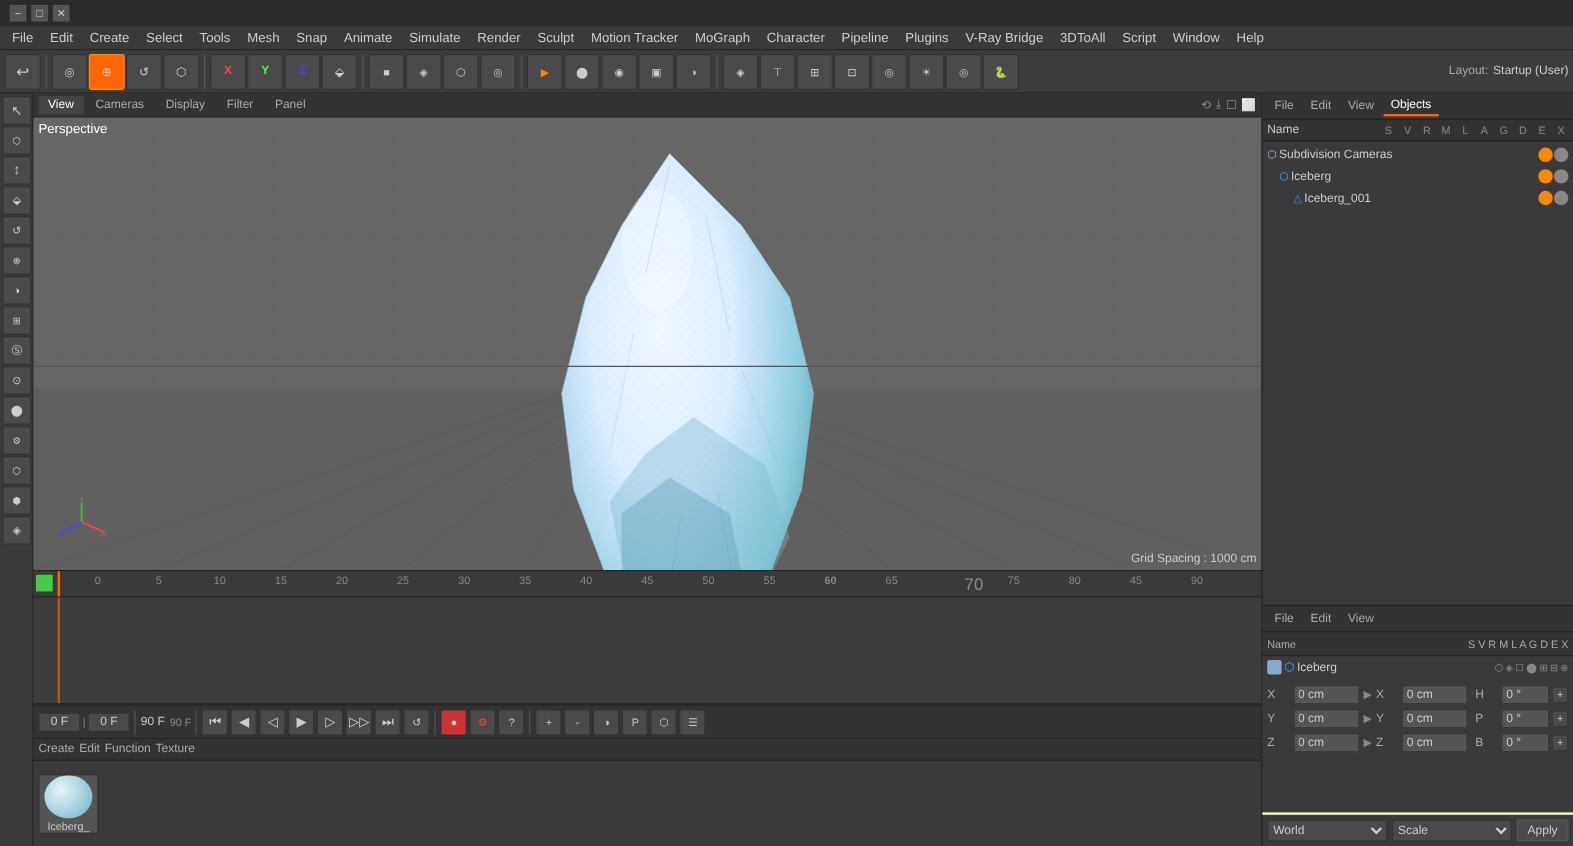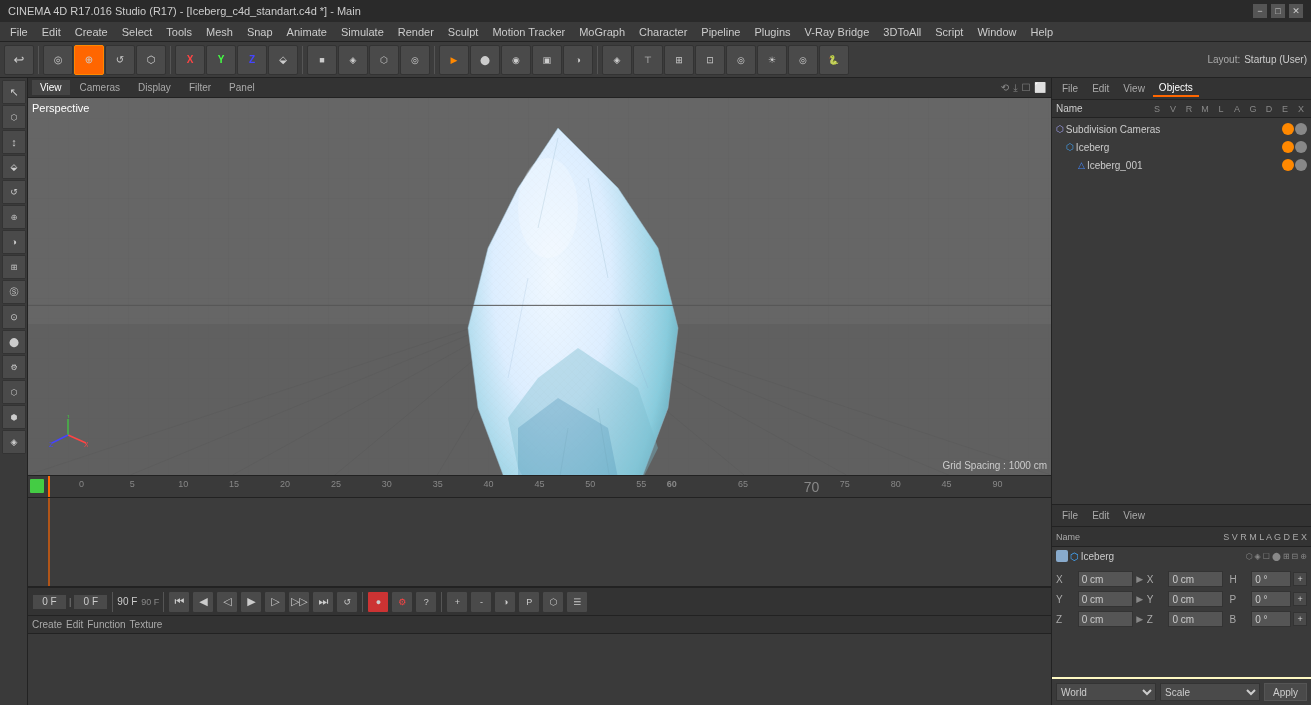--- a/index.html
+++ b/index.html
@@ -395,21 +395,20 @@
     }
 
     
     .dot-orange { background: #ff8800; }
     .dot-gray { background: #888; }
   </style>
 </head>
 <body>
 
 <div id="titlebar">
-  <span class="title">CINEMA 4D R17.016 Studio (R17) - [Iceberg_c4d_standart.c4d *] - Main</span>
   <div class="win-controls">
     <button class="win-btn">−</button>
     <button class="win-btn">□</button>
     <button class="win-btn">✕</button>
   </div>
 </div>
 
 <div id="menubar">
   <span class="menu-item">File</span>
   <span class="menu-item">Edit</span>
@@ -616,21 +615,21 @@
           <div style="flex:1;text-align:center;font-size:9px;color:#888;">10</div>
           <div style="flex:1;text-align:center;font-size:9px;color:#888;">15</div>
           <div style="flex:1;text-align:center;font-size:9px;color:#888;">20</div>
           <div style="flex:1;text-align:center;font-size:9px;color:#888;">25</div>
           <div style="flex:1;text-align:center;font-size:9px;color:#888;">30</div>
           <div style="flex:1;text-align:center;font-size:9px;color:#888;">35</div>
           <div style="flex:1;text-align:center;font-size:9px;color:#888;">40</div>
           <div style="flex:1;text-align:center;font-size:9px;color:#888;">45</div>
           <div style="flex:1;text-align:center;font-size:9px;color:#888;">50</div>
           <div style="flex:1;text-align:center;font-size:9px;color:#888;">55</div>
-          <div style="flex:1;text-align:left;font-size:9px;color:#888;font-weight:bold;">60</div>
+          <div style="flex:1;text-align:center;font-size:9px;color:#888;font-weight:bold;">60</div>
           <div style="flex:1;text-align:center;font-size:9px;color:#888;">65</div>
           <div style="flex:1;text-align:right;font-size:14px;color:#888;">70</div>
           <div style="flex:1;text-align:center;font-size:9px;color:#888;">75</div>
           <div style="flex:1;text-align:center;font-size:9px;color:#888;">80</div>
           <div style="flex:1;text-align:center;font-size:9px;color:#888;">45</div>
           <div style="flex:1;text-align:center;font-size:9px;color:#888;">90</div>
         </div>
 
         <div style="position:absolute;left:20px;top:0;bottom:0;width:2px;background:#ff6600;z-index:3;"></div>
       </div>
@@ -670,20 +669,26 @@
       </div>
     </div>
 
     <div id="content-manager">
       <div id="cm-tabs">
         <span class="cm-tab">Create</span>
         <span class="cm-tab">Edit</span>
         <span class="cm-tab">Function</span>
         <span class="cm-tab">Texture</span>
       </div>
+      <div id="cm-body">
+        <div class="material-thumb">
+          <div class="material-thumb-inner"></div>
+          <div class="material-name">Iceberg_</div>
+        </div>
+      </div>
     </div>
 
   </div>
 
   <div id="right-panel">
 
     <div id="right-top">
       <div id="right-top-tabs">
         <span class="rt-tab">File</span>
         <span class="rt-tab">Edit</span>

